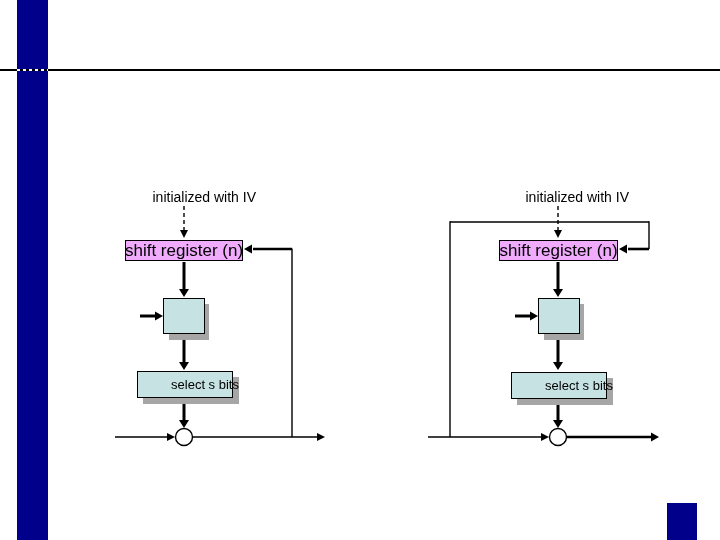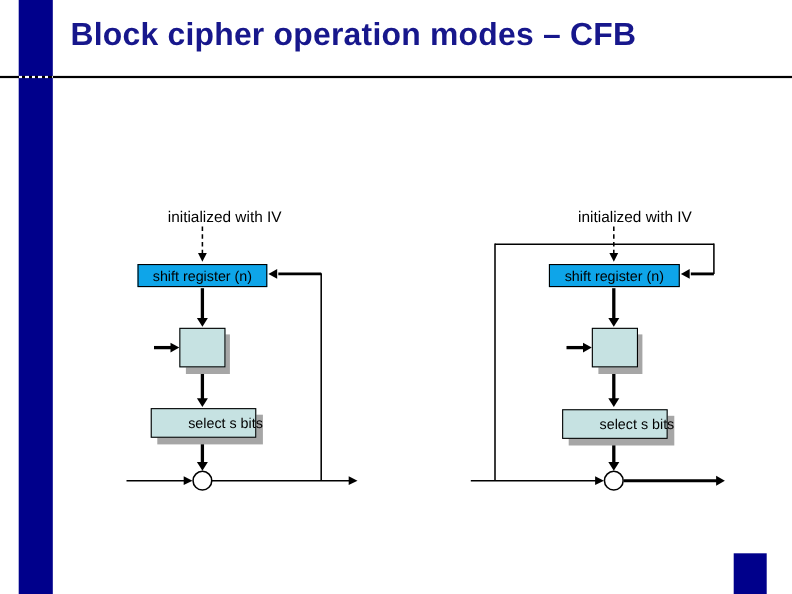--- a/index.html
+++ b/index.html
@@ -14,23 +14,23 @@
     white-space:nowrap; letter-spacing:0.2px; }
   .title-rule { position:absolute; left:0; top:69px; width:720px; height:2px;
     background:var(--line,#000); }
   .title-rule-dashes { position:absolute; left:17px; top:69px; width:31px; height:2px;
     background:repeating-linear-gradient(90deg,#fff 0 3px, transparent 3px 6px); }
   .corner-square { position:absolute; left:667px; top:503px; width:30px; height:37px;
     background:var(--accent-bar,#00008B); }
 
   .diagram-label { position:absolute; font-size:14px; text-align:right;
     white-space:nowrap; }
-  .srbox { position:absolute; background:#0ea5e9; border:1px solid var(--line,#000);
+  .srbox { position:absolute; background:#f0abfc; border:1px solid var(--line,#000);
     box-sizing:border-box; display:flex; align-items:center; justify-content:center;
-    font-size:13px; white-space:nowrap;text-align:center; }
+    font-size:17px; white-space:nowrap;text-align:center; }
   .fillbox { position:absolute; background:var(--box-fill,#C6E2E2);
     border:1px solid var(--line,#000); box-sizing:border-box;
     display:flex; align-items:center; justify-content:center;
     font-size:13px; white-space:nowrap;padding-left:40px; }
   .boxshadow { position:absolute; background:var(--box-shadow,#A6A6A6); }
 
   svg.wires { position:absolute; left:0; top:0; width:720px; height:540px; }
   svg.wires line { stroke:var(--line,#000); }
   svg.wires polygon { fill:var(--line,#000); stroke:none; }
   svg.wires circle { fill:#fff; stroke:var(--line,#000); stroke-width:1.4; }
@@ -38,21 +38,20 @@
   .mid  { stroke-width:2.6; }
   .bold { stroke-width:3; }
   .dash { stroke-dasharray:4 3; }
 </style>
 </head>
 <body>
 
 <div class="slide">
 
   <div class="accent-bar"></div>
-  <h1 class="slide-title">Block cipher operation modes – CFB</h1>
   <div class="title-rule"></div>
   <div class="title-rule-dashes"></div>
 
   <svg class="wires" viewBox="0 0 720 540">
 
     <g>
       <line class="thin dash" x1="184" y1="206" x2="184" y2="231"></line>
       <polygon points="180,230 188,230 184,238"></polygon>
       <line class="bold" x1="184" y1="262" x2="184" y2="290"></line>
       <polygon points="179,289 189,289 184,297"></polygon>

